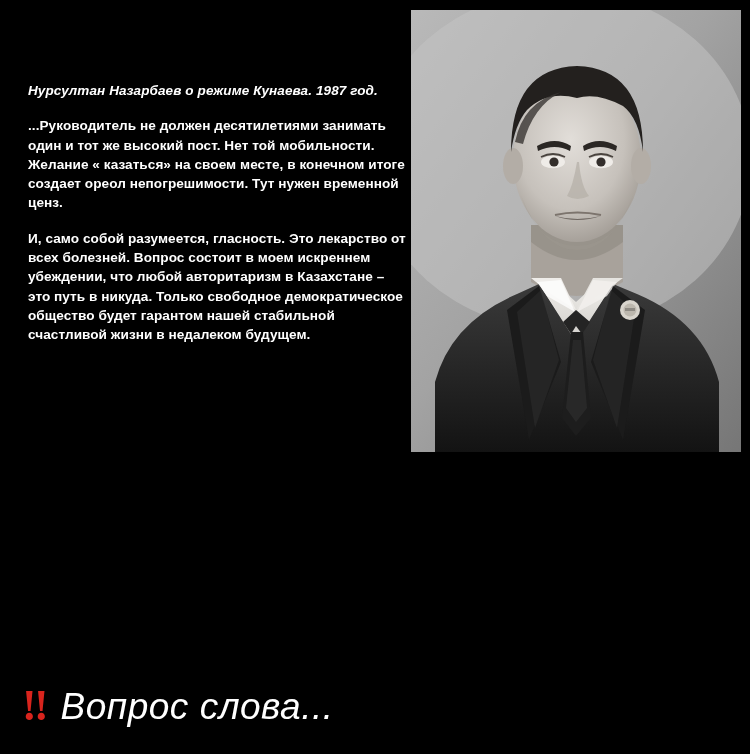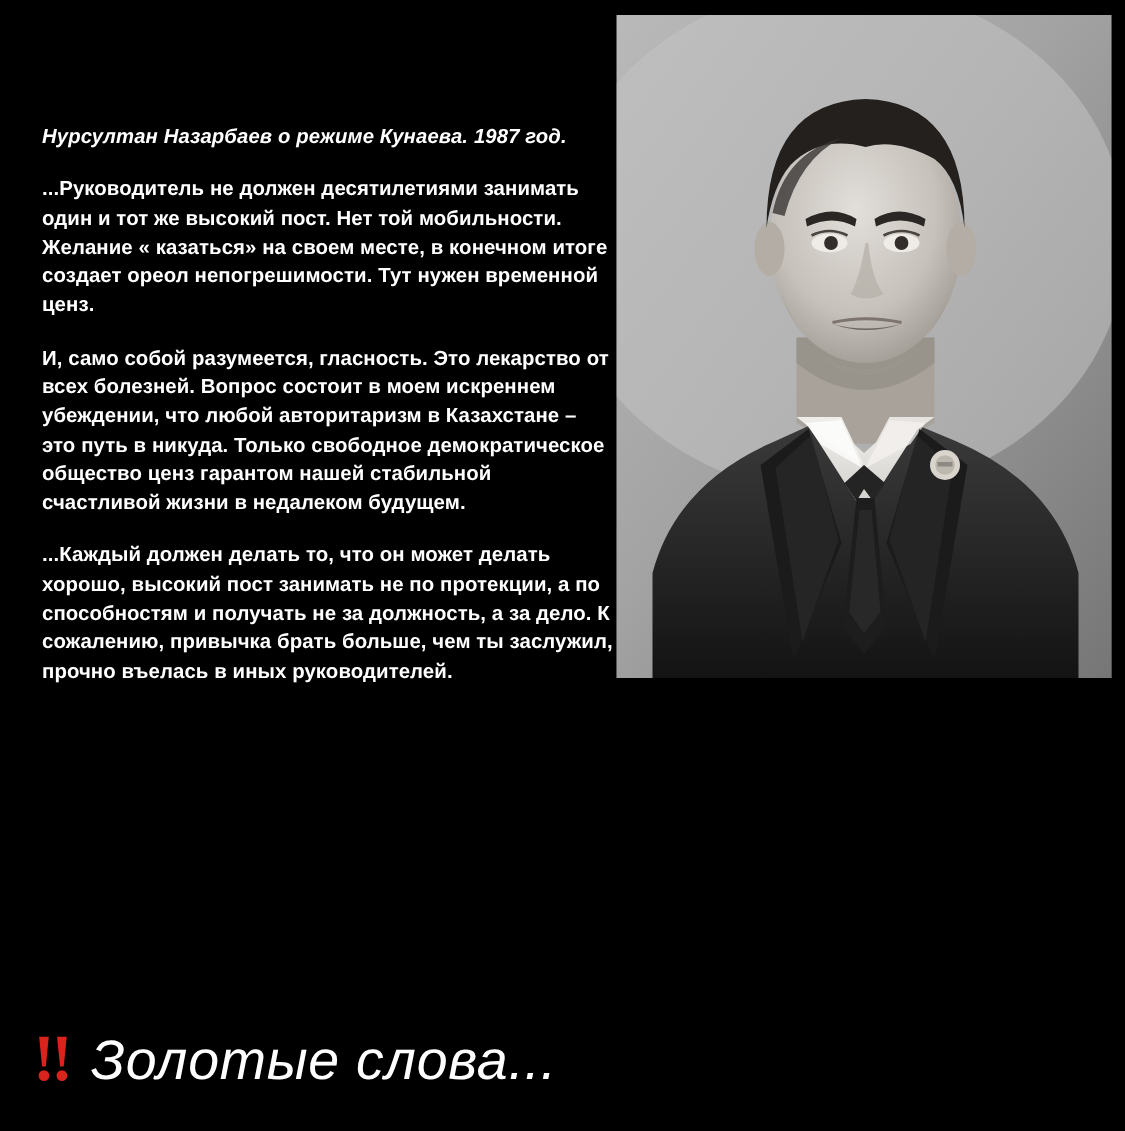--- a/index.html
+++ b/index.html
@@ -84,22 +84,21 @@
   }
 </style>
 </head>
 <body>
 
 <div class="poster">
 
   <div class="text-block">
     <p class="quote-heading">Нурсултан Назарбаев о режиме Кунаева. 1987 год.</p>
     <p class="para">...Руководитель не должен десятилетиями занимать один и тот же высокий пост. Нет той мобильности. Желание « казаться» на своем месте, в конечном итоге создает ореол непогрешимости. Тут нужен временной ценз.</p>
-    <p class="para">И, само собой разумеется, гласность. Это лекарство от всех болезней. Вопрос состоит в моем искреннем убеждении, что любой авторитаризм в Казахстане – это путь в никуда. Только свободное демократическое общество ценз гарантом нашей стабильной счастливой жизни в недалеком будущем.</p>
-    <p class="para">...Каждый должен делать то, что он может делать хорошо, высокий пост занимать не по протекции, а по способностям и получать не за должность, а за дело. К сожалению, привычка брать больше, чем ты заслужил, прочно въелась в иных руководителей.</p>
+    <p class="para">И, само собой разумеется, гласность. Это лекарство от всех болезней. Вопрос состоит в моем искреннем убеждении, что любой авторитаризм в Казахстане – это путь в никуда. Только свободное демократическое общество будет гарантом нашей стабильной счастливой жизни в недалеком будущем.</p>
   </div>
 
   <div class="portrait-frame">
     <svg class="portrait-svg" viewBox="0 0 330 442" preserveAspectRatio="xMidYMid slice">
       <defs>
         <linearGradient id="bgGrad" x1="0" y1="0" x2="1" y2="1">
           <stop offset="0%" stop-color="#b9b9b9"></stop>
           <stop offset="45%" stop-color="#a3a3a3"></stop>
           <stop offset="100%" stop-color="#767676"></stop>
         </linearGradient>
@@ -172,16 +171,16 @@
       <path d="M144 205 Q166 200 190 205" stroke="#7c746d" stroke-width="2" fill="none"></path>
 
       <path d="M110 186 Q132 240 166 240 Q200 240 222 186 Q204 236 166 236 Q128 236 110 186 Z" fill="#9e9891" opacity="0.45"></path>
 
       <rect x="0" y="0" width="330" height="442" fill="none"></rect>
     </svg>
   </div>
 
   <div class="caption-row">
     <span class="excl">‼</span>
-    <span class="caption-text">Золотые слова...</span>
+    <span class="caption-text">Вопрос слова...</span>
   </div>
 
 </div>
 
 </body></html>

